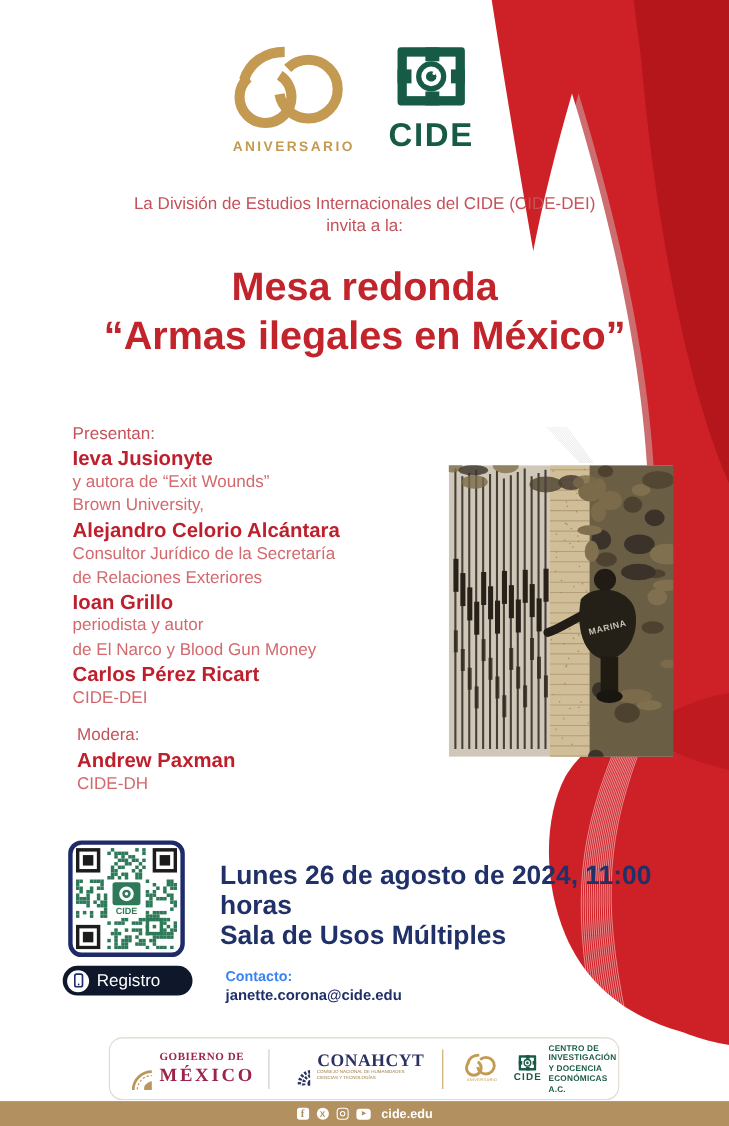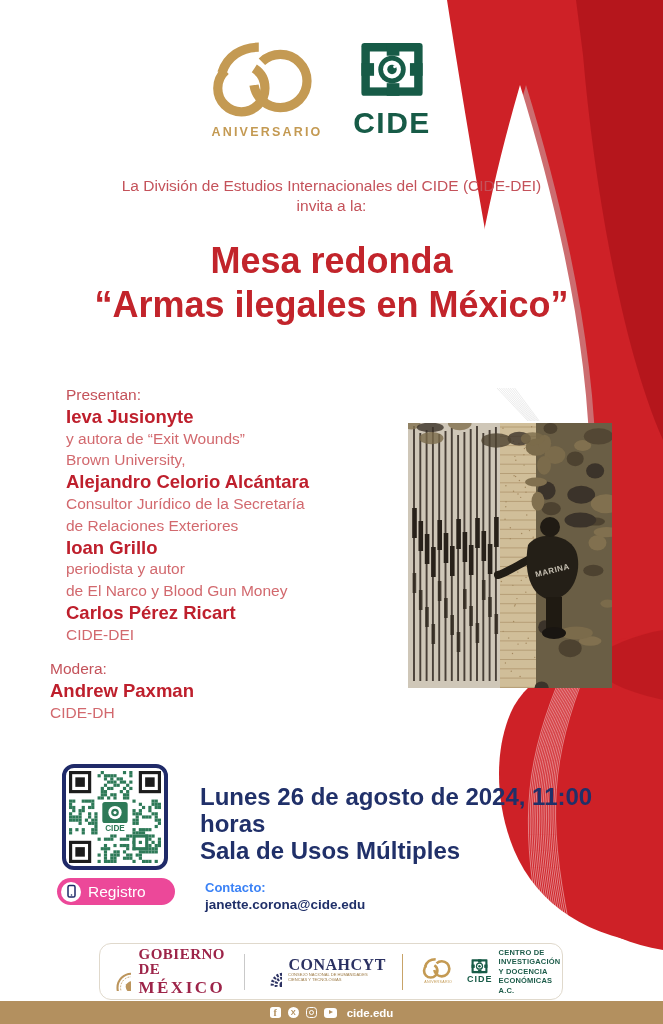--- a/index.html
+++ b/index.html
@@ -16,45 +16,45 @@
 
   
   .intro{left:0;top:176px;width:663px;text-align:center;color:#c4525a;font-size:15.5px;line-height:20px;}
   .title{left:0;top:239px;width:663px;text-align:center;color:#c2242b;font-size:36px;font-weight:bold;line-height:44px;}
 
   
   .presenters{left:66px;top:384px;line-height:21.8px;}
   .p-head{color:#c4525a;font-size:15.5px;}
   .p-name{color:#be1f2c;font-size:18.5px;font-weight:bold;}
   .p-det{color:#d2696e;font-size:15.5px;}
-  .modera{left:50px;top:658px;line-height:21.8px;}
+  .modera{left:70px;top:658px;line-height:21.8px;}
 
   
   .qrbox{left:62px;top:764px;width:92px;height:92px;border:4px solid #1f2a68;border-radius:12px;
          background:#fff;padding:3px;}
-  .pill{left:57px;top:878px;width:118px;height:27px;background:#ec4899;border-radius:15px;
+  .pill{left:57px;top:878px;width:118px;height:27px;background:#0f172a;border-radius:15px;
         display:flex;align-items:center;gap:7px;padding-left:4px;box-sizing:border-box;}
   .pill .pcirc{width:20px;height:20px;border-radius:50%;background:#fff;display:flex;align-items:center;justify-content:center;}
   .pill .plabel{color:#fff;font-size:15.5px;}
 
   
   .event{left:200px;top:783px;width:420px;}
   .ev-line{color:#203069;font-size:24px;font-weight:bold;line-height:27px;}
   .contact{margin-top:15px;margin-left:5px;}
   .ct-h{color:#3b82f6;font-size:13px;font-weight:bold;line-height:17px;}
   .ct-e{color:#203069;font-size:13.5px;font-weight:bold;line-height:17px;}
 
   
   .fcard{left:99px;top:943px;width:464px;height:57px;background:#fff;border:1px solid #e0d9cc;
          border-radius:12px;display:flex;align-items:center;justify-content:center;gap:12px;box-sizing:border-box;}
   .fdiv{width:1px;height:36px;background:#c9c9c9;}
   .fdiv.gold{background:#c8a368;}
   .gob{display:flex;align-items:center;gap:7px;}
   .gob .gtxt{font-family:"Liberation Serif",serif;color:#9d2449;line-height:1;}
-  .gob .g1{font-size:15px;font-weight:bold;letter-spacing:.5px;}
+  .gob .g1{font-size:10px;font-weight:bold;letter-spacing:.5px;}
   .gob .g2{font-size:17px;font-weight:bold;letter-spacing:2.5px;margin-top:2px;}
   .cona{display:flex;align-items:center;gap:6px;}
   .cona .ctxt{line-height:1;}
   .cona .c1{font-family:"Liberation Serif",serif;color:#2b3162;font-size:16px;font-weight:bold;letter-spacing:.5px;}
   .cona .csub{display:block;color:#9c7a45;font-size:6px;transform:scale(.68);transform-origin:left top;line-height:7px;width:148%;}
   .fcide{display:flex;align-items:center;gap:6px;}
   .f50{text-align:center;line-height:0;}
   .f50 .fa{display:block;color:#c49a53;font-size:6px;transform:scale(.6);transform-origin:center top;line-height:6px;letter-spacing:.5px;}
   .fci{text-align:center;line-height:0;}
   .fci .fc{display:block;color:#175b47;font-size:9px;font-weight:bold;letter-spacing:1px;line-height:9px;margin-top:1px;}

